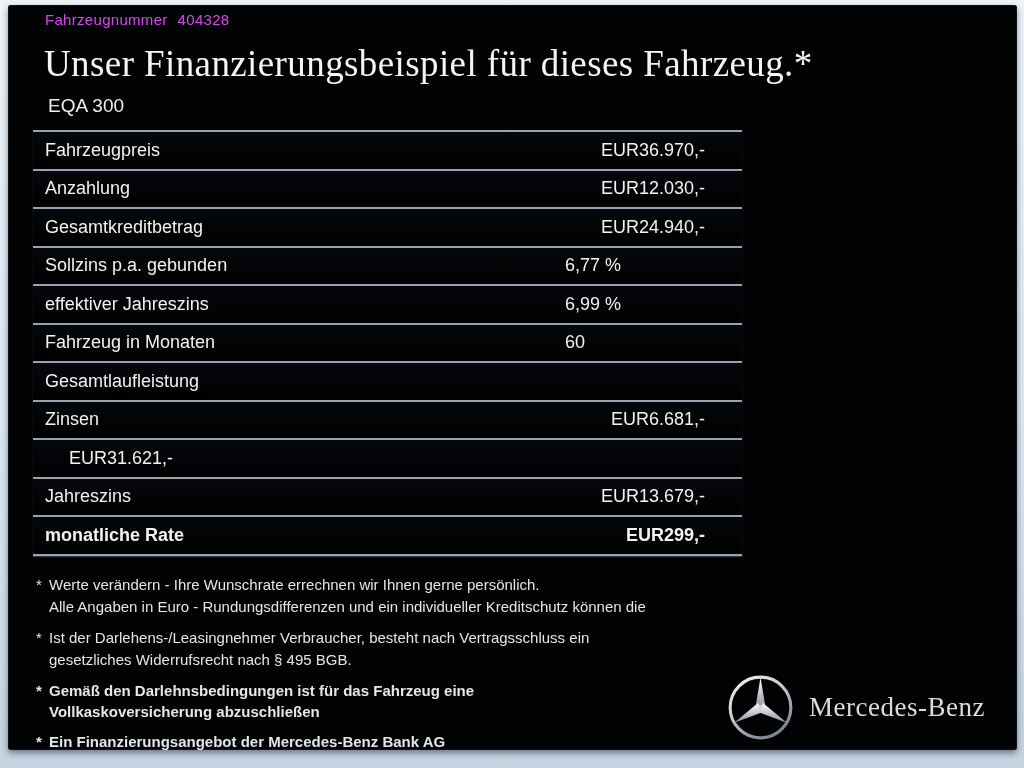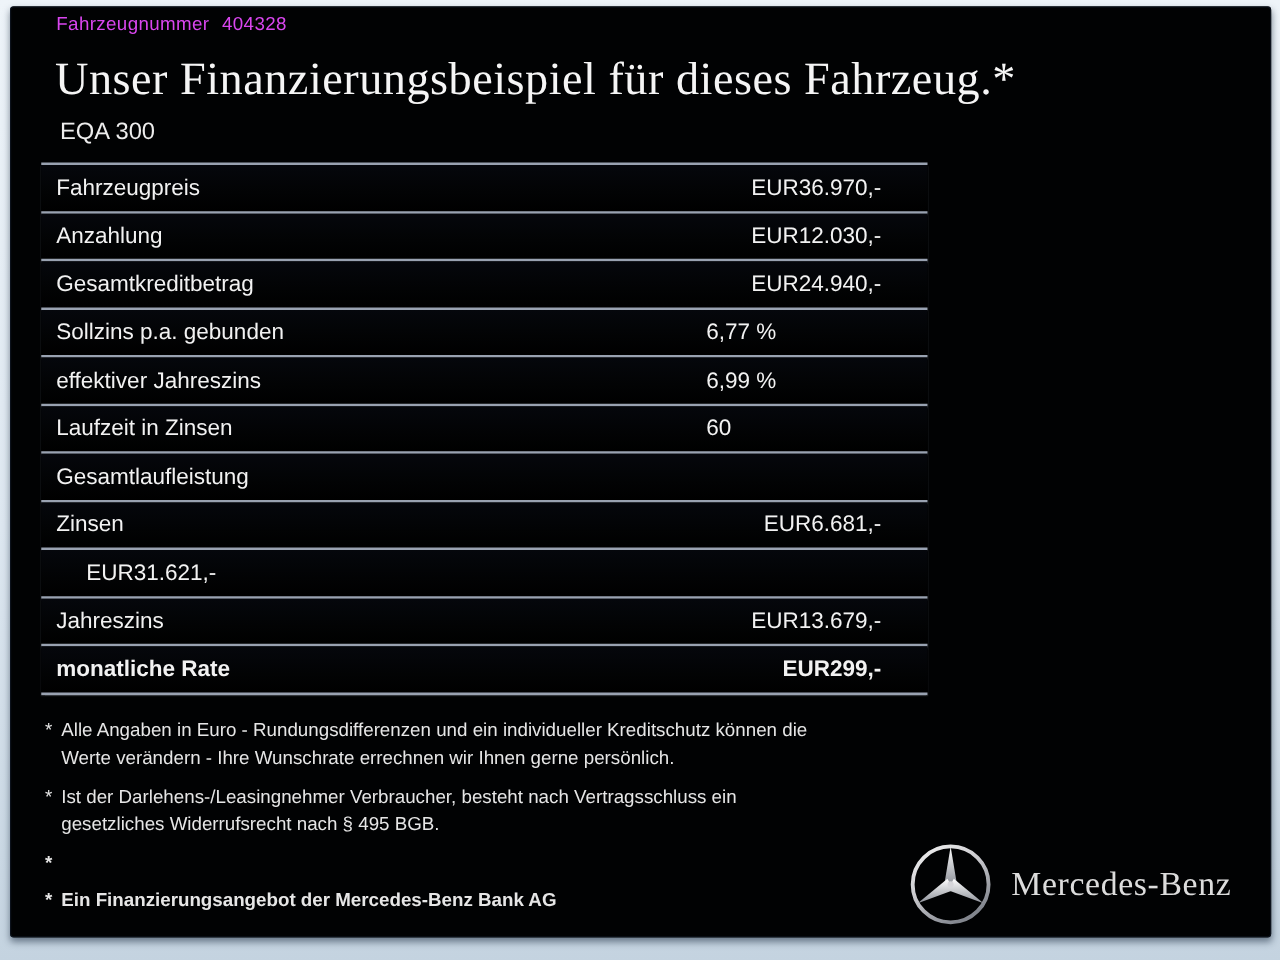--- a/index.html
+++ b/index.html
@@ -134,21 +134,21 @@
     </div>
 
     <div class="f-row row--center">
       <span class="label">effektiver Jahreszins</span>
       <span class="value-cell">
         <span class="amount">6,99 %</span>
       </span>
     </div>
 
     <div class="f-row row--center">
-      <span class="label">Laufzeit in Zinsen</span>
+      <span class="label">Fahrzeug in Monaten</span>
       <span class="value-cell">
         <span class="amount">60</span>
       </span>
     </div>
 
     <div class="f-row row--center">
       <span class="label">Gesamtlaufleistung</span>
     </div>
 
     <div class="f-row row--eur">
@@ -182,35 +182,39 @@
       </span>
     </div>
 
   </div>
 
   <div class="footnotes">
 
     <div class="footnote">
       <span class="marker">*</span>
       <span class="text">
+        <div>Werte verändern - Ihre Wunschrate errechnen wir Ihnen gerne persönlich.</div>
         <div>Alle Angaben in Euro - Rundungsdifferenzen und ein individueller Kreditschutz können die</div>
-        <div>Werte verändern - Ihre Wunschrate errechnen wir Ihnen gerne persönlich.</div>
       </span>
     </div>
 
     <div class="footnote">
       <span class="marker">*</span>
       <span class="text">
         <div>Ist der Darlehens-/Leasingnehmer Verbraucher, besteht nach Vertragsschluss ein</div>
         <div>gesetzliches  Widerrufsrecht nach § 495 BGB.</div>
       </span>
     </div>
 
     <div class="footnote footnote--bold">
       <span class="marker">*</span>
+      <span class="text">
+        <div>Gemäß den Darlehnsbedingungen ist für das Fahrzeug eine</div>
+        <div>Vollkaskoversicherung abzuschließen</div>
+      </span>
     </div>
 
     <div class="footnote footnote--bold">
       <span class="marker">*</span>
       <span class="text">
         <div>Ein Finanzierungsangebot der Mercedes-Benz Bank AG</div>
       </span>
     </div>
 
   </div>

